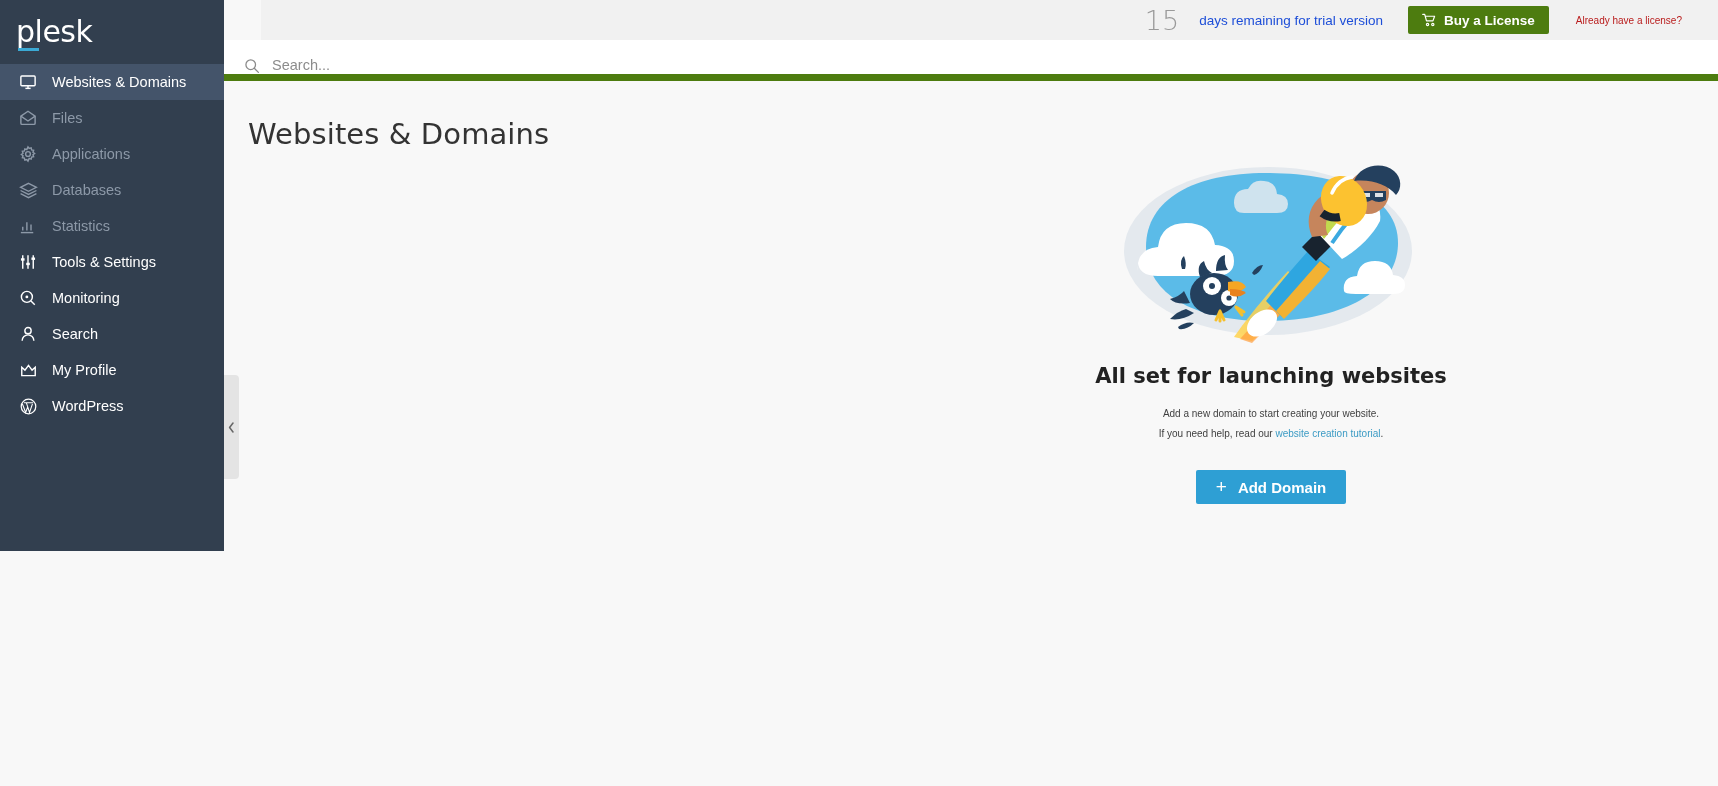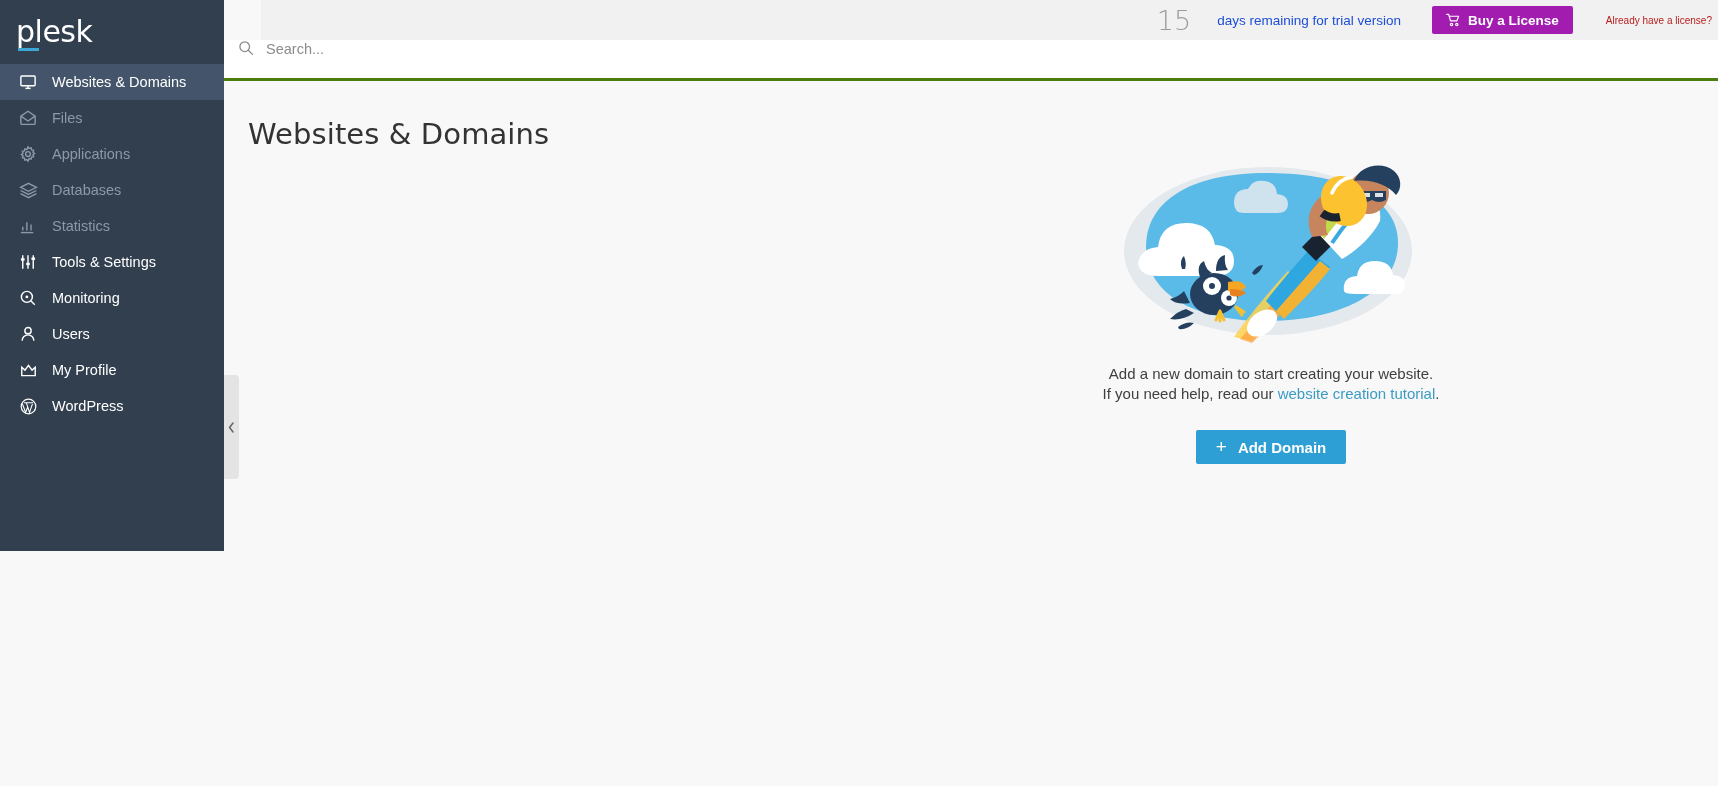--- a/index.html
+++ b/index.html
@@ -77,40 +77,40 @@
   #collapse-handle svg { display: block; }
 
   
   #right { flex: 1 1 auto; height: 786px; display: flex; flex-direction: column; min-width: 0; }
 
   
   #topbar {
     height: 40px;
     background: #f1f1f1;
     display: flex; align-items: center; justify-content: flex-end;
-    padding-right: 6px;
+    padding-right: 36px;
     flex: 0 0 40px;
-    gap: 17px;
+    gap: 11px;
     margin-left: 37px;
   }
   .trial-days {
     font-size: 27px;
     color: #9a9a9a;
     font-weight: 300;
     line-height: 1;
     margin-right: 9px;
     font-family: "DejaVu Sans", sans-serif;
   }
   .trial-text {
     font-size: 13.5px;
     color: #1d4ed8;
     margin-right: 14px;
   }
   .btn-buy {
-    background: #a21caf;
+    background: #4d7c0f;
     color: #ffffff;
     font-size: 13.5px;
     font-weight: bold;
     border: none;
     border-radius: 2px;
     height: 28px;
     padding: 0 14px;
     display: inline-flex; align-items: center; gap: 7px;
     cursor: pointer;
     font-family: "Liberation Sans", sans-serif;
@@ -122,23 +122,23 @@
     color: #b91c1c;
     margin-left: 16px;
     text-decoration: none;
     cursor: pointer;
   }
 
   
   #searchbar {
     height: 40px;
     background: #ffffff;
-    border-bottom: 3px solid #4d7c0f;
-    display: flex; align-items: flex-start;
-    padding-left: 14px;
+    border-bottom: 7px solid #4d7c0f;
+    display: flex; align-items: flex-end;
+    padding-left: 20px;
     flex: 0 0 41px;
   }
   #searchbar .search-ico { margin-right: 10px; display: flex; align-items: center; }
   #search-input {
     border: none; outline: none;
     font-size: 14.5px;
     color: #555;
     background: transparent;
     width: 420px;
     font-family: "Liberation Sans", sans-serif;
@@ -171,21 +171,21 @@
   }
   #illustration { width: 310px; height: 195px; margin: 0 auto 18px; display: block; }
   #empty-heading {
     font-size: 21px;
     font-weight: bold;
     color: #222222;
     margin-bottom: 16px;
     font-family: "DejaVu Sans", sans-serif;
   }
   .empty-line {
-    font-size: 15px;
+    font-size: 10px;
     color: #3f3f3f;
     line-height: 20px;
   }
   .empty-link { color: #3c9bc4; text-decoration: none; cursor: pointer; }
   #btn-add-domain {
     margin-top: 26px;
     background: #2e9fd4;
     color: #ffffff;
     border: none;
     border-radius: 2px;
@@ -294,21 +294,21 @@
         <span>Monitoring</span>
       </div>
 
       <div class="nav-item bright">
         <span class="ico">
           <svg width="18" height="18" viewBox="0 0 24 24" fill="none" stroke="currentColor" stroke-width="1.9">
               <circle cx="12" cy="7.5" r="4.2"></circle>
               <path d="M4.2 21 a7.8 7.8 0 0 1 15.6 0"></path>
             </svg>
         </span>
-        <span>Users</span>
+        <span>Search</span>
       </div>
 
       <div class="nav-item bright">
         <span class="ico">
           <svg width="19" height="19" viewBox="0 0 24 24" fill="none" stroke="currentColor" stroke-width="1.8">
               <path d="M3.5 18.5 L3.5 8 L7.5 11.5 L12 5.5 L16.5 11.5 L20.5 8 L20.5 18.5 Z"></path>
             </svg>
         </span>
         <span>My Profile</span>
       </div>
@@ -428,20 +428,21 @@
 
             <path d="M104 160 l-4 9 M104 160 l4 9 M104 160 l0 10" stroke="#f5c02e" stroke-width="3" stroke-linecap="round" fill="none"></path>
             <path d="M120 156 l8 5 M120 156 l6 8" stroke="#f5c02e" stroke-width="3" stroke-linecap="round" fill="none"></path>
 
             <path d="M66 118 q-3-9 2-13 q3 8 1 13z" fill="#24405e"></path>
             <path d="M136 122 q5-8 11-8 q-3 8-9 10z" fill="#24405e"></path>
             <path d="M62 176 q8-6 16-4 q-7 7-15 6z" fill="#24405e"></path>
           </g>
         </svg>
 
+        <h2 id="empty-heading">All set for launching websites</h2>
 
         <div class="empty-line">Add a new domain to start creating your website.</div>
         <div class="empty-line">
           <span>If you need help, read our </span><a class="empty-link">website creation tutorial</a><span>.</span>
         </div>
 
         <button id="btn-add-domain">
           <span class="plus">+</span>
           <span>Add Domain</span>
         </button>

